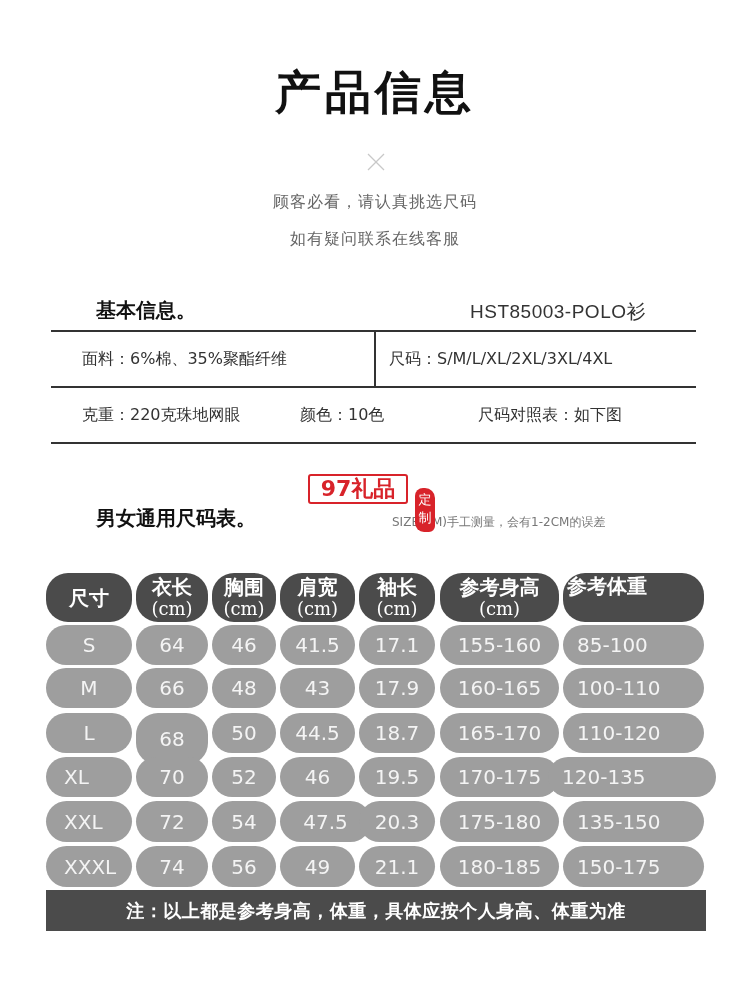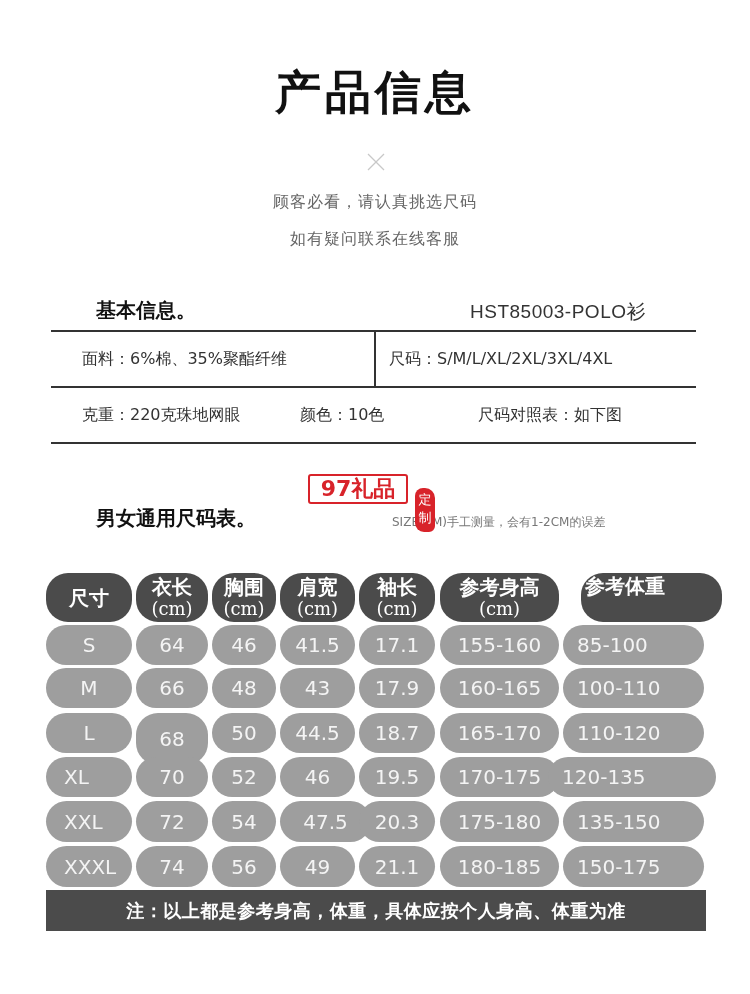--- a/index.html
+++ b/index.html
@@ -114,21 +114,21 @@
     <span class="unit">(cm)</span>
   </div>
 <div class="cell hcell" style="left: 359px; top: 573px; width: 76px; height: 49px;">
     <span>袖长</span>
     <span class="unit">(cm)</span>
   </div>
 <div class="cell hcell" style="left: 440px; top: 573px; width: 119px; height: 49px;">
     <span>参考身高</span>
     <span class="unit">(cm)</span>
   </div>
-<div class="cell hcell" style="left: 563px; top: 573px; width: 141px; height: 49px; justify-content: flex-start; align-items: flex-start; padding-left: 4px; padding-top: 2px; margin-left: 18px;">
+<div class="cell hcell" style="left: 563px; top: 573px; width: 141px; height: 49px; justify-content: flex-start; align-items: flex-start; padding-left: 4px; padding-top: 2px;">
     <span>参考体重</span>
   </div>
 <div class="cell dcell" style="left: 46px; top: 625px; width: 86px; height: 40px;">S</div>
 <div class="cell dcell" style="left: 136px; top: 625px; width: 72px; height: 40px;">64</div>
 <div class="cell dcell" style="left: 212px; top: 625px; width: 64px; height: 40px;">46</div>
 <div class="cell dcell" style="left: 280px; top: 625px; width: 75px; height: 40px;">41.5</div>
 <div class="cell dcell" style="left: 359px; top: 625px; width: 76px; height: 40px;">17.1</div>
 <div class="cell dcell" style="left: 440px; top: 625px; width: 119px; height: 40px;">155-160</div>
 <div class="cell dcell" style="left: 563px; top: 625px; width: 141px; height: 40px; justify-content: flex-start; padding-left: 14px;">85-100</div>
 <div class="cell dcell" style="left: 46px; top: 668px; width: 86px; height: 40px;">M</div>

